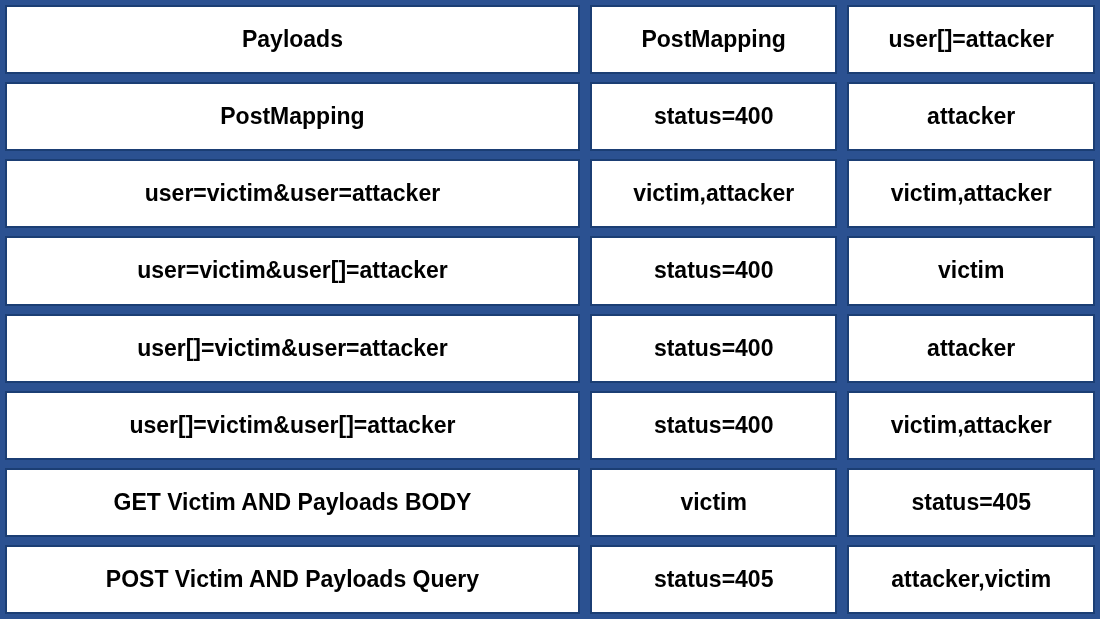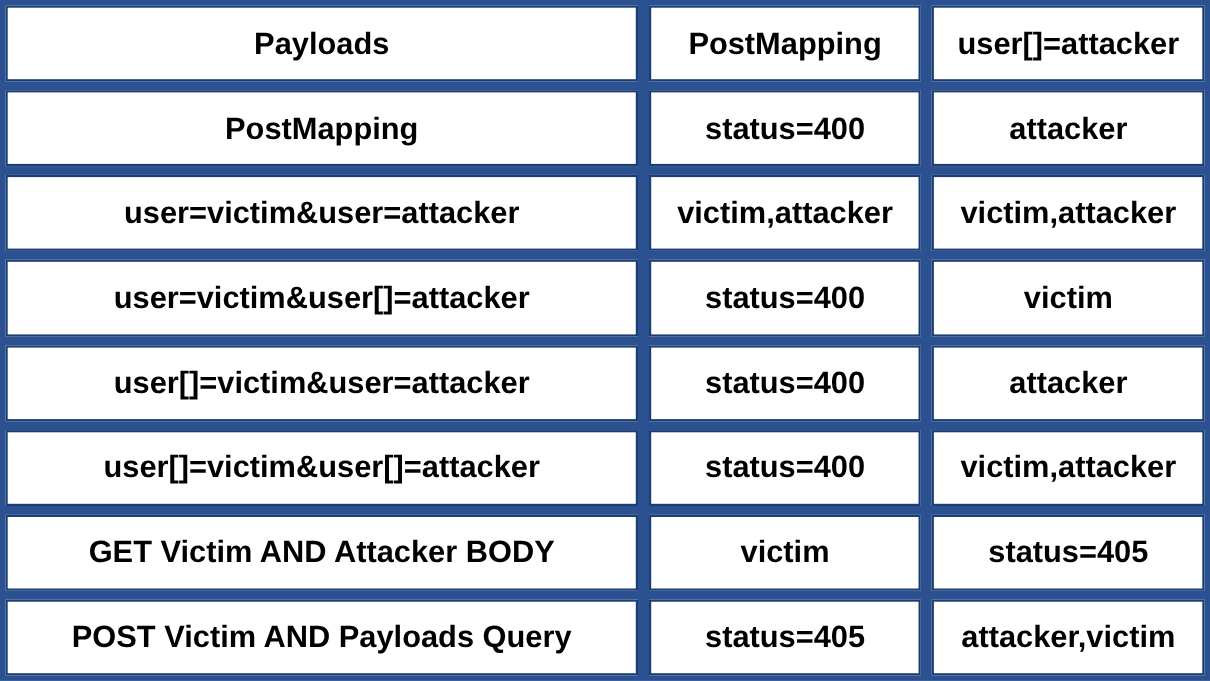--- a/index.html
+++ b/index.html
@@ -25,21 +25,21 @@
     padding: 5px;
   }
   .cell {
     box-sizing: border-box;
     background: #ffffff;
     border: 2px solid #1b3e74;
     display: flex;
     align-items: center;
     justify-content: center;
     font-weight: 700;
-    font-size: 28px;
+    font-size: 23px;
     color: #000000;
     white-space: nowrap;
     overflow: hidden;
   }
 </style>
 </head>
 <body>
 
 <div class="table-wrap">
 
@@ -60,21 +60,21 @@
   <div class="cell">victim</div>
 
   <div class="cell">user[]=victim&amp;user=attacker</div>
   <div class="cell">status=400</div>
   <div class="cell">attacker</div>
 
   <div class="cell">user[]=victim&amp;user[]=attacker</div>
   <div class="cell">status=400</div>
   <div class="cell">victim,attacker</div>
 
-  <div class="cell">GET Victim AND Attacker BODY</div>
+  <div class="cell">GET Victim AND Payloads BODY</div>
   <div class="cell">victim</div>
   <div class="cell">status=405</div>
 
   <div class="cell">POST Victim AND Payloads Query</div>
   <div class="cell">status=405</div>
   <div class="cell">attacker,victim</div>
 
 </div>
 
 </body></html>

